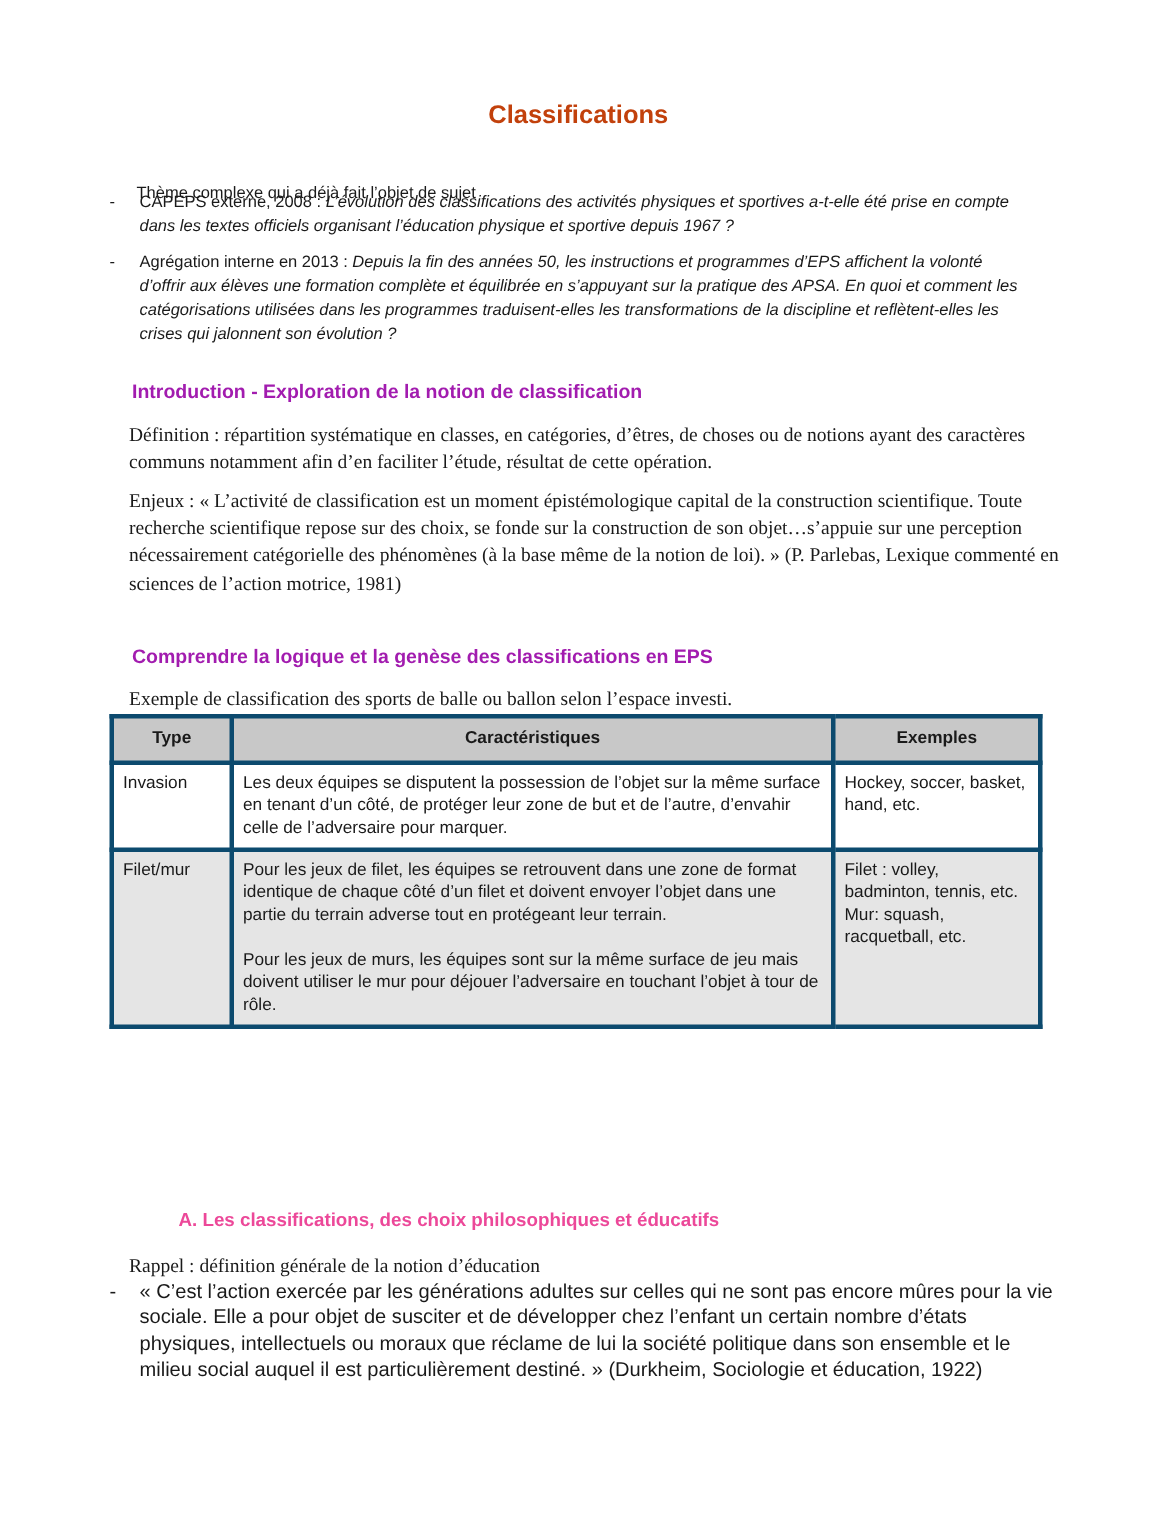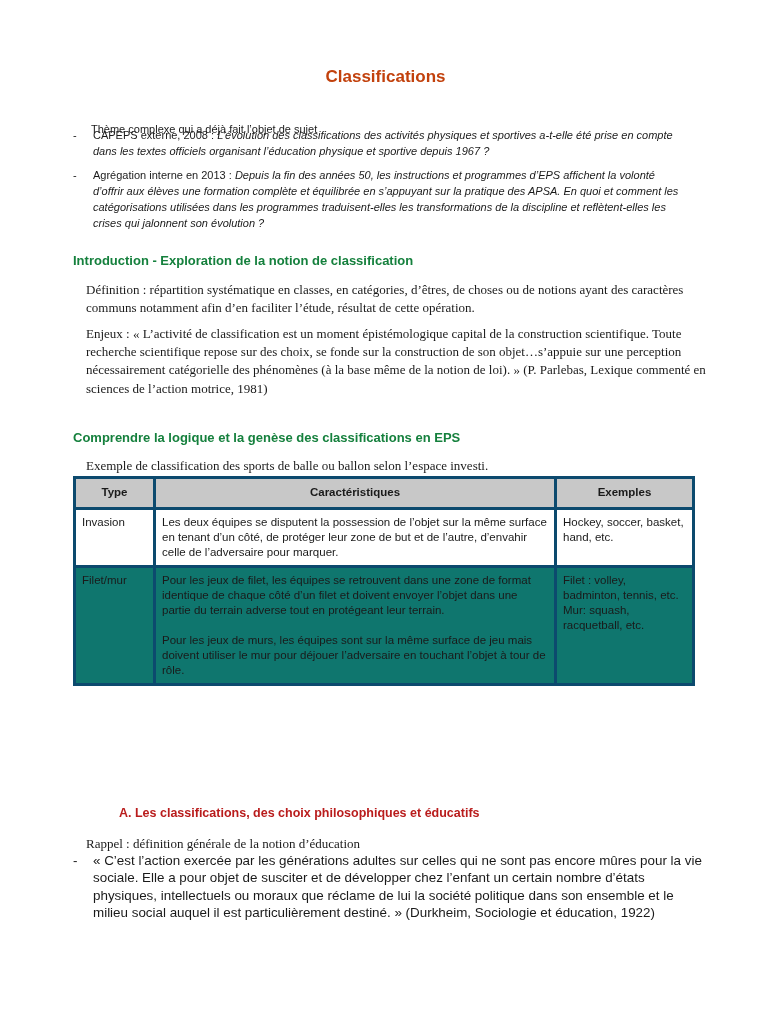--- a/index.html
+++ b/index.html
@@ -56,25 +56,25 @@
   .subject .body {
     display: block;
     margin-left: 20px;
   }
   .subject em { font-style: italic; }
   .subject-1 { top: 127px; }
   .subject-2 { top: 167px; }
 
   .heading {
     position: absolute;
-    left: 0;
+    left: 15px;
     margin: 0;
     font-size: 13px;
     font-weight: bold;
-    color: #15803d;
+    color: #a21caf;
   }
   .h-intro { top: 253px; }
   .h-comprendre { top: 430px; }
 
   .para {
     position: absolute;
     left: 13px;
     width: 630px;
     margin: 0;
     font-size: 13px;
@@ -101,33 +101,33 @@
     padding: 5px 6px 5px 6px;
   }
   table.classif th {
     background: #c8c8c8;
     text-align: center;
     font-weight: bold;
     height: 17px;
     padding-top: 6px;
     padding-bottom: 5px;
   }
-  table.classif tr.alt td { background: #0f766e; }
+  table.classif tr.alt td { background: #e5e5e5; }
   .col-type { width: 65px; }
   .col-exemples { width: 123px; }
   .cell-p { margin: 0; }
   .cell-p + .cell-p { margin-top: 15px; }
 
   .green-heading {
     position: absolute;
     left: 46px;
     top: 806px;
     margin: 0;
     font-size: 12.5px;
-    color: #b91c1c;
+    color: #ec4899;
   }
   .p-rappel { top: 835px; }
   .quote {
     position: absolute;
     left: 0;
     top: 852px;
     width: 630px;
     margin: 0;
     font-size: 13.4px;
     line-height: 17.4px;

